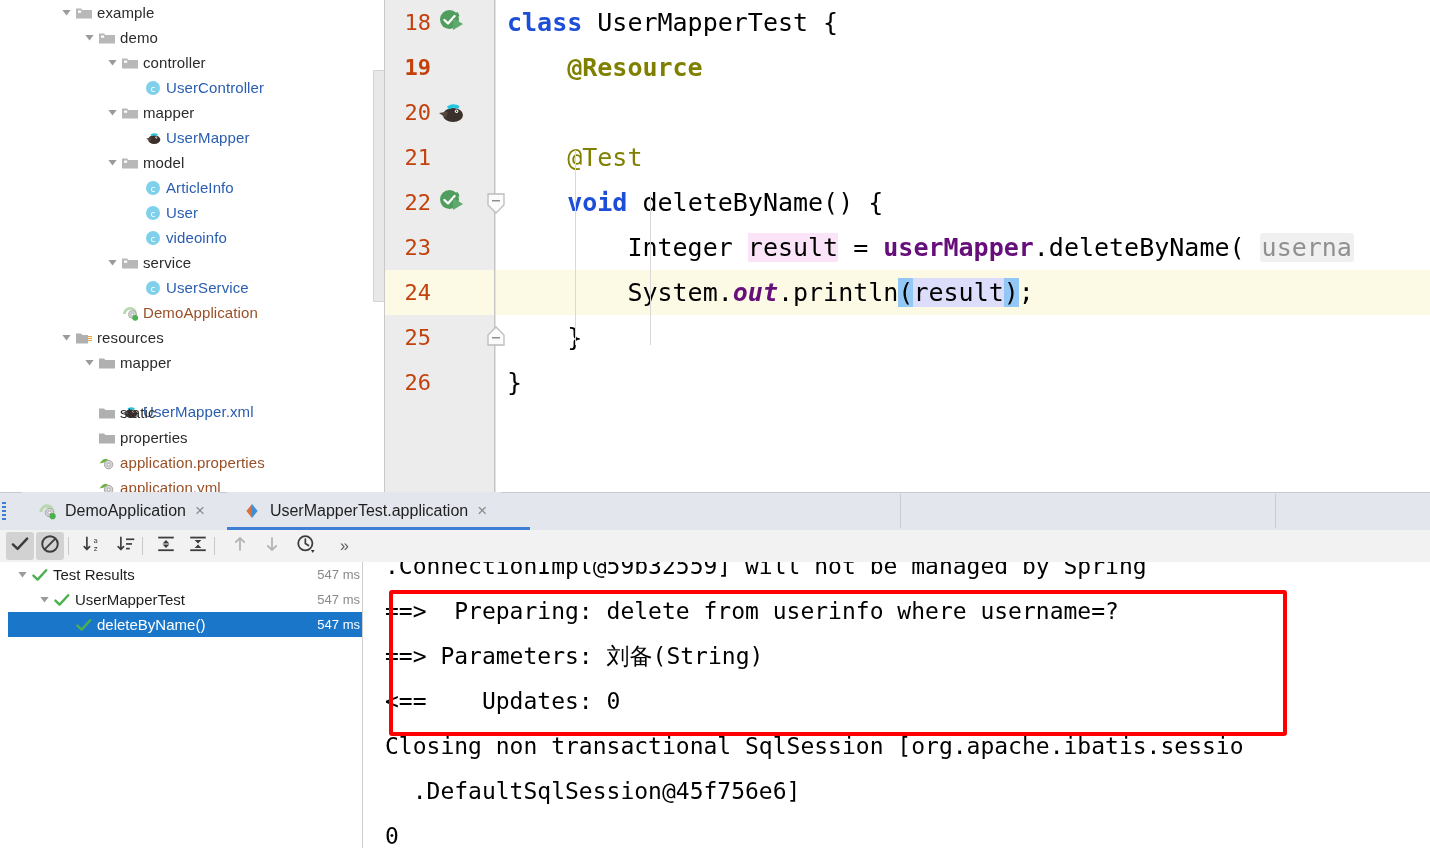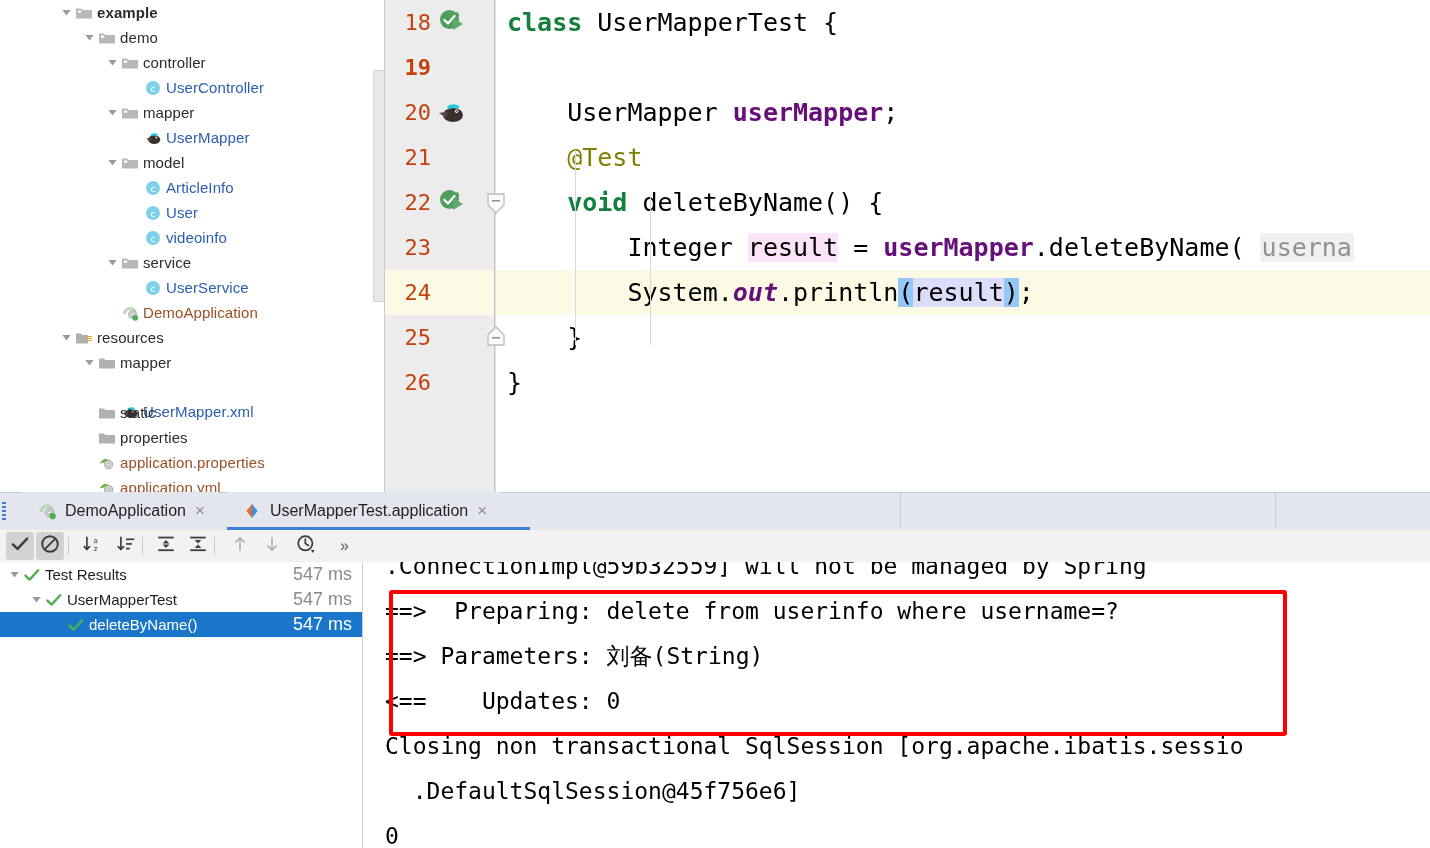--- a/index.html
+++ b/index.html
@@ -28,21 +28,21 @@
 
   
   .editor{position:absolute;left:385px;top:0;width:1045px;height:492px;background:#ffffff;overflow:hidden;}
   .gutter{position:absolute;left:0;top:0;width:110px;height:492px;background:#ececec;}
   .gutter-edge{position:absolute;left:110px;top:0;width:1px;height:492px;background:#e3e3e3;}
   .fold-rail{position:absolute;left:109px;top:0;width:1px;height:492px;background:#c4c4c4;}
   .code-line{position:absolute;left:0;height:45px;width:1045px;}
   .ln{position:absolute;left:0;width:46px;text-align:right;font-family:"DejaVu Sans Mono",monospace;font-size:22px;color:#c2410c;line-height:45px;}
   .gicon{position:absolute;left:52px;top:7px;width:30px;height:30px;}
   .code{position:absolute;left:122px;font-family:"DejaVu Sans Mono",monospace;font-size:25px;line-height:45px;white-space:pre;color:#000000;}
-  .kw{color:#15803d;font-weight:bold;}
+  .kw{color:#1d4ed8;font-weight:bold;}
   .ann{color:#808000;}
   .fld{color:#660e7a;font-weight:bold;}
   .stat{color:#660e7a;font-style:italic;font-weight:bold;}
   .hl-pink{background:#fbe4f7;}
   .hl-sel{background:#dcdcfb;}
   .hl-brace{background:#93c7f5;}
   .param-hint{background:#f0f0f0;color:#909090;border-radius:3px;padding:0 2px;}
   .cur-line{position:absolute;left:0;width:1045px;height:45px;background:#fcf9e4;}
   .indent-guide{position:absolute;width:1px;background:#d8d8d8;}
 
@@ -64,43 +64,43 @@
   .toolbar{position:absolute;left:0;top:38px;width:1430px;height:32px;background:#f2f2f2;border-bottom:1px solid #d7d7d7;}
   .tb-btn{position:absolute;top:2px;width:28px;height:28px;display:flex;align-items:center;justify-content:center;}
   .tb-btn.active{background:#d2d2d2;border-radius:3px;}
   .tb-sep{position:absolute;top:7px;width:1px;height:18px;background:#c8c8c8;}
   .tb-status{position:absolute;left:367px;top:2px;height:28px;display:flex;align-items:center;font-size:15px;color:#1f1f1f;}
   .dim{color:#9a9a9a;}
   .chev{position:absolute;left:340px;top:2px;height:28px;display:flex;align-items:center;font-size:16px;color:#5c5c5c;}
 
   
   .results{position:absolute;left:0;top:70px;width:362px;height:286px;background:#ffffff;overflow:hidden;}
-  .res-row{position:absolute;left:0;width:362px;height:25px;display:flex;align-items:center;white-space:nowrap;}
+  .res-row{position:absolute;left:8px;width:362px;height:25px;display:flex;align-items:center;white-space:nowrap;}
   .res-row.sel{background:#1976c9;}
   .res-label{font-size:15px;color:#1d1d1d;}
   .res-row.sel .res-label{color:#ffffff;}
-  .res-time{position:absolute;right:10px;font-size:18px;color:#8a8a8a;}
+  .res-time{position:absolute;right:10px;font-size:13px;color:#8a8a8a;}
   .res-row.sel .res-time{color:#ffffff;}
   .res-divider{position:absolute;left:362px;top:70px;width:1px;height:286px;background:#cfcfcf;}
 
   
   .console{position:absolute;left:363px;top:70px;width:1067px;height:286px;background:#ffffff;overflow:hidden;}
   .cline{position:absolute;left:22px;font-family:"DejaVu Sans Mono",monospace;font-size:23px;line-height:45px;white-space:pre;color:#000000;}
   .redbox{position:absolute;border:4px solid #ff0000;border-radius:3px;}
 </style>
 </head>
 <body>
 
 <div class="app">
 
   <div class="top">
 
     <div class="project">
       <div id="tree-host">
-          <div class="tree-row" style="top: 0px; left: 58px; font-weight: bold;">
+          <div class="tree-row" style="top: 0px; left: 58px;">
             <span class="tw">
               <svg width="11" height="11" viewBox="0 0 11 11">
                 <path d="M1.4 3 L9.6 3 L5.5 8.4 Z" fill="#9b9b9b"></path>
               </svg>
             </span>
             <span class="ticon">
               <svg width="18" height="18" viewBox="0 0 18 18">
                 <path d="M1 4.5h5l1.4 1.6H17v8.4H1z" fill="#b8b8b8"></path>
                 <rect x="3" y="6.4" width="3.2" height="2.4" rx=".5" fill="#fff"></rect>
               </svg>
@@ -350,31 +350,31 @@
             <span class="gicon"><svg width="30" height="30" viewBox="0 0 30 30">
                 <circle cx="12.5" cy="12.5" r="9.5" fill="#4f9e5e"></circle>
                 <path d="M7.4 13 L11 16.4 L17.6 9" fill="none" stroke="#ffffff" stroke-width="2.3" stroke-linecap="round" stroke-linejoin="round"></path>
                 <path d="M19.5 5.5 a9 9 0 0 1 2 4" fill="none" stroke="#4f9e5e" stroke-width="2"></path>
                 <path d="M16 11 L26 17 L16 23 Z" fill="#5fa86e"></path>
               </svg></span>
             <span class="code"><span class="kw">class</span><span> UserMapperTest {</span></span>
           </div>
           <div class="code-line" style="top: 45px; font-weight: bold;">
             <span class="ln">19</span>
+            <span class="code"><span class="ann">    @Resource</span></span>
           </div>
           <div class="code-line" style="top: 90px;">
             <span class="ln">20</span>
             <span class="gicon"><svg width="30" height="30" viewBox="0 0 30 30">
                 <ellipse cx="16" cy="18" rx="10" ry="7" fill="#3b302c"></ellipse>
                 <path d="M2 16 L11 14.5 L9 21 Z" fill="#554740"></path>
                 <path d="M10 9.6 q6-4.6 12.6-.6 l-1.6 3 q-5-2.8-9.4.5z" fill="#22c8e0"></path>
                 <circle cx="19.6" cy="14.2" r="1.7" fill="#ffffff"></circle>
                 <circle cx="19.6" cy="14.2" r=".8" fill="#1a1a1a"></circle>
               </svg></span>
-            <span class="code"><span>    UserMapper </span><span class="fld">userMapper</span><span>;</span></span>
           </div>
           <div class="code-line" style="top: 135px;">
             <span class="ln">21</span>
             <span class="code"><span class="ann">    @Test</span></span>
           </div>
           <div class="code-line" style="top: 180px;">
             <span class="ln">22</span>
             <span class="gicon"><svg width="30" height="30" viewBox="0 0 30 30">
                 <circle cx="12.5" cy="12.5" r="9.5" fill="#4f9e5e"></circle>
                 <path d="M7.4 13 L11 16.4 L17.6 9" fill="none" stroke="#ffffff" stroke-width="2.3" stroke-linecap="round" stroke-linejoin="round"></path>

